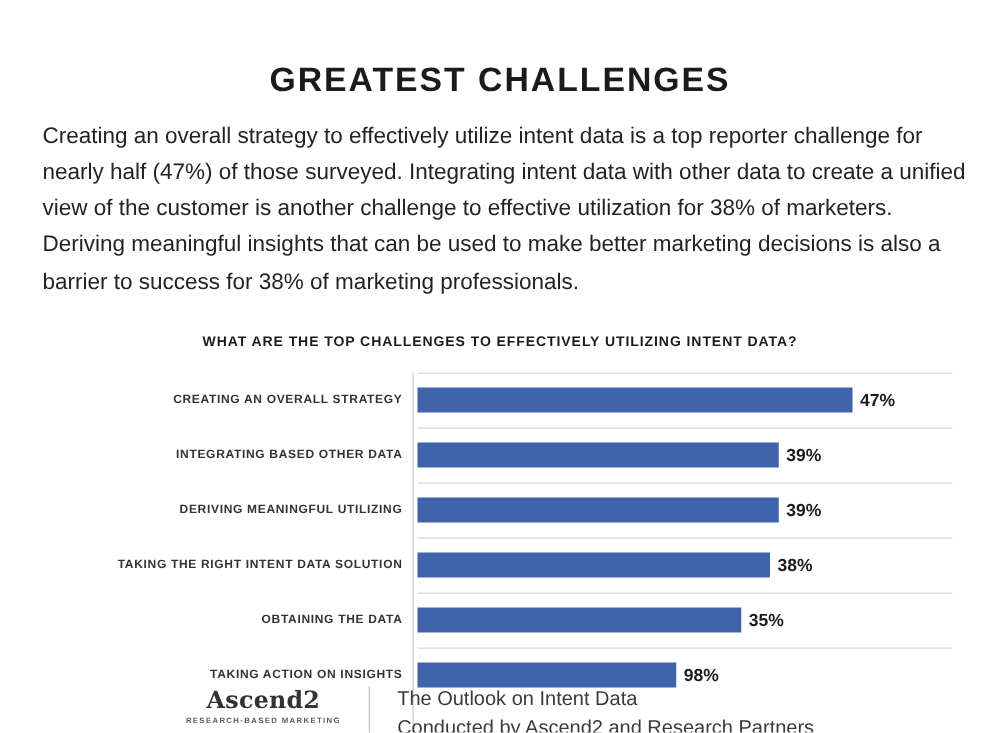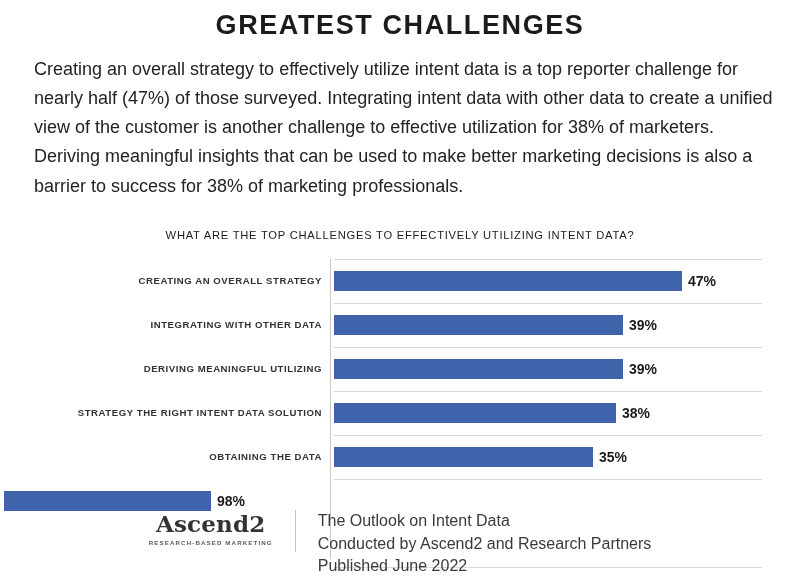--- a/index.html
+++ b/index.html
@@ -21,33 +21,34 @@
     box-sizing: border-box;
   }
   .title {
     text-align: center;
     font-size: 27px;
     font-weight: bold;
     letter-spacing: 1.6px;
     color: #1b1b1b;
     padding-top: 10px;
     margin-bottom: 14px;
+    margin-top: 39px;
   }
   .intro {
     font-size: 18px;
     line-height: 1.62;
     color: #232323;
     padding: 0 22px 0 34px;
     text-align: left;
   }
   .chart-question {
     margin-top: 28px;
     text-align: center;
     font-size: 11.2px;
-    font-weight: normal;
+    font-weight: bold;
     letter-spacing: 0.75px;
     color: #1b1b1b;
   }
   .chart {
     position: relative;
     margin: 18px 0 0 0;
     padding-left: 4px;
     height: 300px;
   }
   .rows {
@@ -111,21 +112,21 @@
     align-items: flex-start;
     justify-content: center;
     gap: 22px;
   }
   .logo {
     text-align: center;
     padding-top: 2px;
   }
   .logo-main {
     font-family: "DejaVu Serif", serif;
-    font-size: 23px;
+    font-size: 19px;
     font-weight: bold;
     color: #333333;
     letter-spacing: 0.2px;
   }
   .logo-sub {
     font-size: 6.2px;
     letter-spacing: 1.1px;
     color: #5b5b5b;
     margin-top: 2px;
     font-weight: bold;
@@ -162,56 +163,57 @@
         <div class="gridline" style="top:0;"></div>
         <div class="cat-label">CREATING AN OVERALL STRATEGY</div>
         <div class="bar-area">
           <div class="bar" style="width:348px;"></div>
           <div class="bar-value">47%</div>
         </div>
       </div>
 
       <div class="row">
         <div class="gridline" style="top:0;"></div>
-        <div class="cat-label">INTEGRATING WITH OTHER DATA</div>
+        <div class="cat-label">INTEGRATING BASED OTHER DATA</div>
         <div class="bar-area">
           <div class="bar" style="width:289px;"></div>
           <div class="bar-value">39%</div>
         </div>
       </div>
 
       <div class="row">
         <div class="gridline" style="top:0;"></div>
         <div class="cat-label">DERIVING MEANINGFUL UTILIZING</div>
         <div class="bar-area">
           <div class="bar" style="width:289px;"></div>
           <div class="bar-value">39%</div>
         </div>
       </div>
 
       <div class="row">
         <div class="gridline" style="top:0;"></div>
-        <div class="cat-label">STRATEGY THE RIGHT INTENT DATA SOLUTION</div>
+        <div class="cat-label">TAKING THE RIGHT INTENT DATA SOLUTION</div>
         <div class="bar-area">
           <div class="bar" style="width:282px;"></div>
           <div class="bar-value">38%</div>
         </div>
       </div>
 
       <div class="row">
         <div class="gridline" style="top:0;"></div>
         <div class="cat-label">OBTAINING THE DATA</div>
         <div class="bar-area">
           <div class="bar" style="width:259px;"></div>
           <div class="bar-value">35%</div>
         </div>
       </div>
 
       <div class="row">
         <div class="gridline" style="top:0;"></div>
+        <div class="cat-label">TAKING ACTION ON INSIGHTS</div>
         <div class="bar-area">
           <div class="bar" style="width:207px;"></div>
           <div class="bar-value">98%</div>
         </div>
       </div>
 
 
       <div class="gridline" style="top:308px;"></div>
     </div>
   </div>

